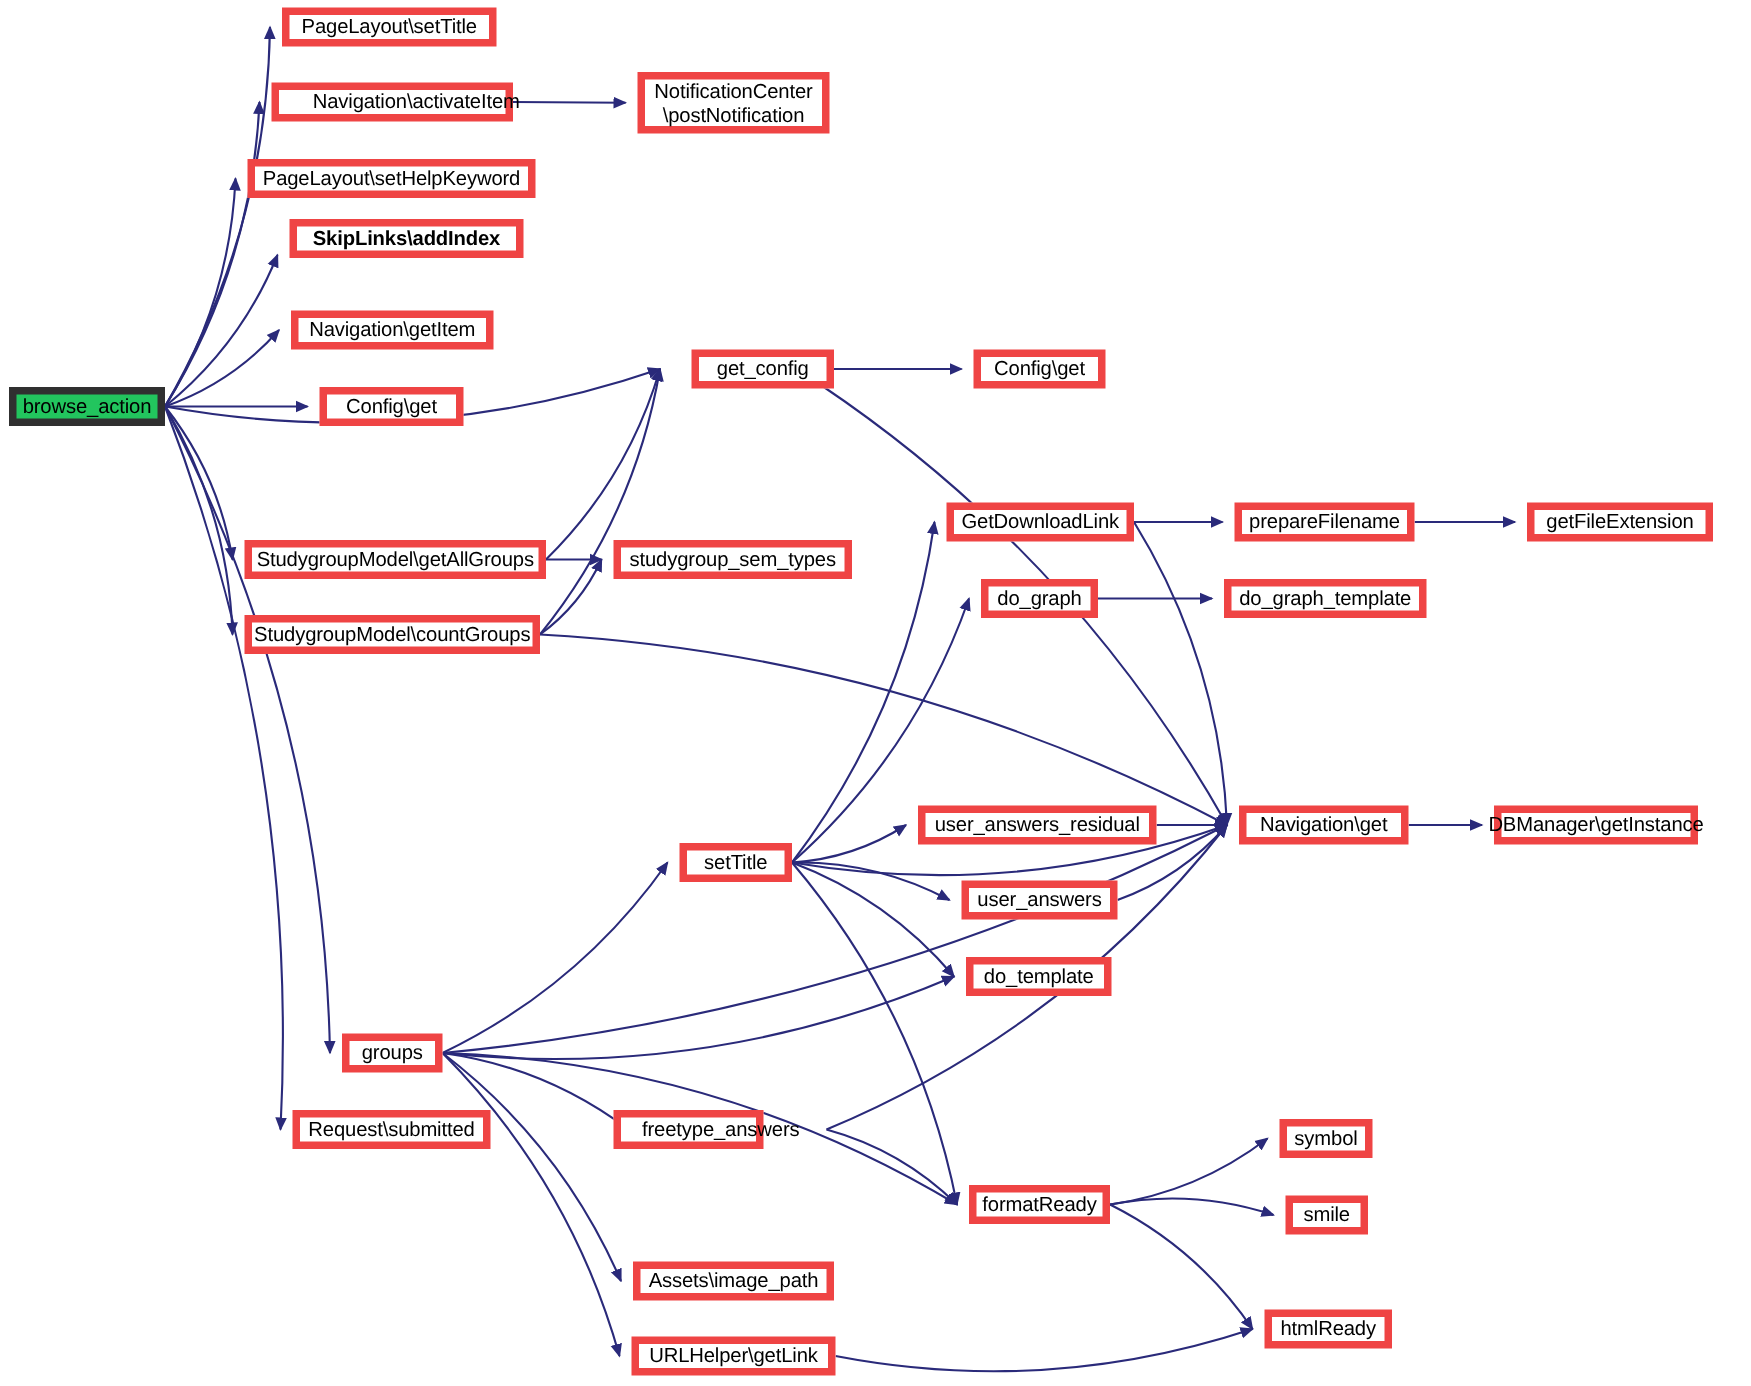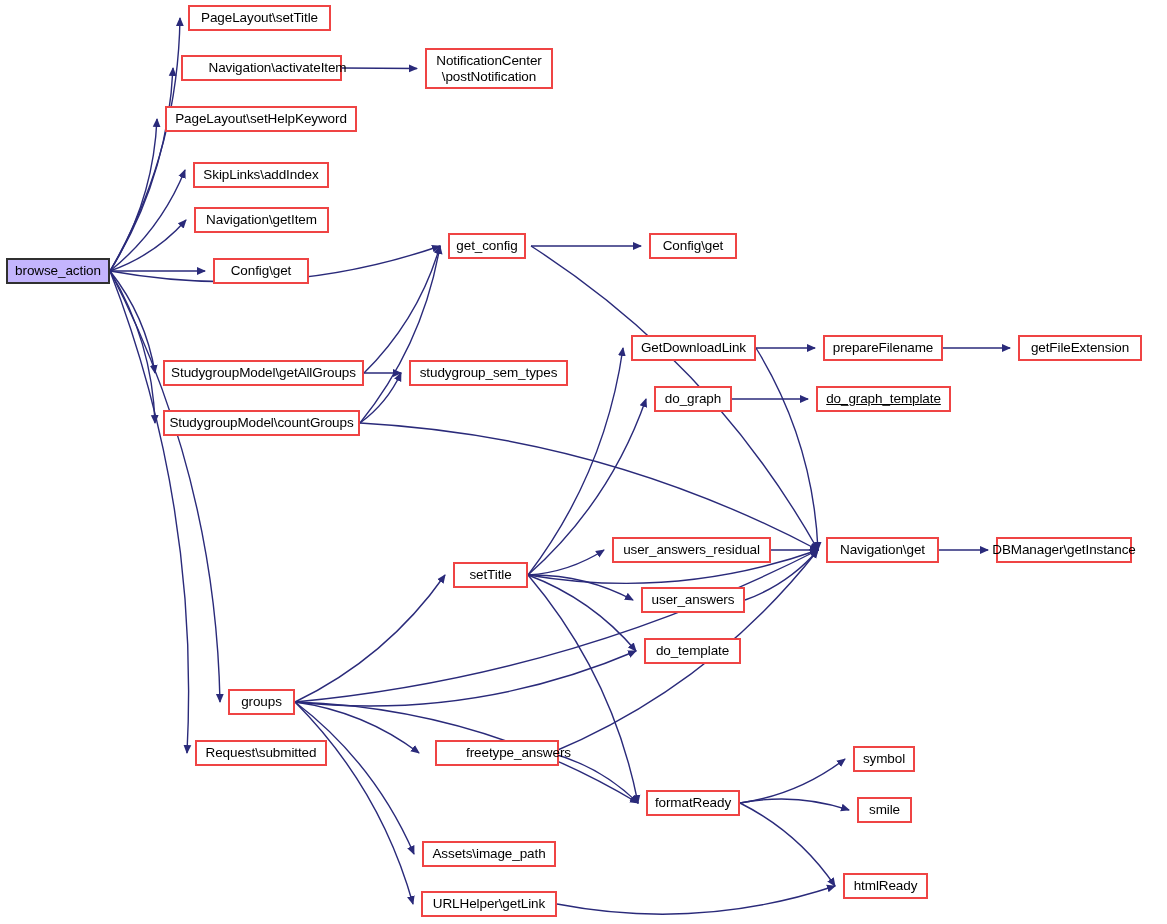--- a/index.html
+++ b/index.html
@@ -2,33 +2,33 @@
 <html><head>
 <meta charset="utf-8">
 <style>
   html,body{margin:0;padding:0;background:#ffffff;}
   body{font-family:"Liberation Sans",sans-serif;}
   #canvas{position:relative;width:1167px;height:924px;background:#ffffff;overflow:hidden;}
   svg.edges{position:absolute;left:0;top:0;width:1167px;height:924px;pointer-events:none;}
   .node{
     position:absolute;
     box-sizing:border-box;
-    border:2px solid #ef4444;
+    border:5px solid #ef4444;
     background:#ffffff;
     color:#000000;
     font-size:13.5px;
     line-height:1.12;
     display:flex;
     align-items:center;
     justify-content:center;
     text-align:center;
     white-space:pre-line;
     letter-spacing:-0.1px;
   }
-  .node.root{background:#c4b5fd;border-color:#303030;text-align:right;}
+  .node.root{background:#22c55e;border-color:#303030;text-align:right;}
   .node.two-line{line-height:1.15;}
 </style>
 </head>
 <body>
 
 <div id="canvas">
   <svg class="edges" viewBox="0 0 1167 924">
     <defs>
       <marker id="ah" markerWidth="9" markerHeight="9" refX="8" refY="4.5" orient="auto" markerUnits="userSpaceOnUse">
         <path d="M0,0.6 L9,4.5 L0,8.4 z" fill="#2a2a7a"></path>
@@ -83,42 +83,42 @@
         <path d="M557,904 Q698.34,931.14 835,886" marker-end="url(#ah)"></path>
       </g>
   </svg>
   <div id="node-layer">
       <div class="node root" style="left: 6px; top: 258px; width: 104px; height: 26px;">browse_action</div>
       <div class="node" style="left: 188px; top: 5px; width: 143px; height: 26px;">PageLayout\setTitle</div>
       <div class="node" style="left: 181px; top: 55px; width: 161px; height: 26px; padding-left: 32px;">Navigation\activateItem</div>
       <div class="node two-line" style="left: 425px; top: 48px; width: 128px; height: 41px;">NotificationCenter
 \postNotification</div>
       <div class="node" style="left: 165px; top: 106px; width: 192px; height: 26px;">PageLayout\setHelpKeyword</div>
-      <div class="node" style="left: 193px; top: 162px; width: 136px; height: 26px;">SkipLinks\addIndex</div>
+      <div class="node" style="left: 193px; top: 146px; width: 156px; height: 26px; font-weight: bold;">SkipLinks\addIndex</div>
       <div class="node" style="left: 194px; top: 207px; width: 135px; height: 26px;">Navigation\getItem</div>
       <div class="node" style="left: 213px; top: 258px; width: 96px; height: 26px;">Config\get</div>
-      <div class="node" style="left: 448px; top: 233px; width: 78px; height: 26px;">get_config</div>
+      <div class="node" style="left: 461px; top: 233px; width: 95px; height: 26px;">get_config</div>
       <div class="node" style="left: 649px; top: 233px; width: 88px; height: 26px;">Config\get</div>
       <div class="node" style="left: 163px; top: 360px; width: 201px; height: 26px;">StudygroupModel\getAllGroups</div>
       <div class="node" style="left: 409px; top: 360px; width: 159px; height: 26px;">studygroup_sem_types</div>
       <div class="node" style="left: 163px; top: 410px; width: 197px; height: 26px;">StudygroupModel\countGroups</div>
       <div class="node" style="left: 631px; top: 335px; width: 125px; height: 26px;">GetDownloadLink</div>
       <div class="node" style="left: 823px; top: 335px; width: 120px; height: 26px;">prepareFilename</div>
       <div class="node" style="left: 1018px; top: 335px; width: 124px; height: 26px;">getFileExtension</div>
       <div class="node" style="left: 654px; top: 386px; width: 78px; height: 26px;">do_graph</div>
-      <div class="node" style="left: 816px; top: 386px; width: 135px; height: 26px; text-decoration: underline;">do_graph_template</div>
+      <div class="node" style="left: 816px; top: 386px; width: 135px; height: 26px;">do_graph_template</div>
       <div class="node" style="left: 453px; top: 562px; width: 75px; height: 26px;">setTitle</div>
       <div class="node" style="left: 612px; top: 537px; width: 159px; height: 26px;">user_answers_residual</div>
       <div class="node" style="left: 641px; top: 587px; width: 104px; height: 26px;">user_answers</div>
       <div class="node" style="left: 826px; top: 537px; width: 113px; height: 26px;">Navigation\get</div>
       <div class="node" style="left: 996px; top: 537px; width: 136px; height: 26px;">DBManager\getInstance</div>
       <div class="node" style="left: 644px; top: 638px; width: 97px; height: 26px;">do_template</div>
       <div class="node" style="left: 228px; top: 689px; width: 67px; height: 26px;">groups</div>
       <div class="node" style="left: 195px; top: 740px; width: 132px; height: 26px;">Request\submitted</div>
-      <div class="node" style="left: 435px; top: 740px; width: 124px; height: 26px; padding-left: 43px;">freetype_answers</div>
+      <div class="node" style="left: 409px; top: 740px; width: 100px; height: 26px; padding-left: 43px;">freetype_answers</div>
       <div class="node" style="left: 646px; top: 790px; width: 94px; height: 26px;">formatReady</div>
       <div class="node" style="left: 853px; top: 746px; width: 62px; height: 26px;">symbol</div>
       <div class="node" style="left: 857px; top: 797px; width: 55px; height: 26px;">smile</div>
       <div class="node" style="left: 422px; top: 841px; width: 134px; height: 26px;">Assets\image_path</div>
       <div class="node" style="left: 421px; top: 891px; width: 136px; height: 26px;">URLHelper\getLink</div>
       <div class="node" style="left: 843px; top: 873px; width: 85px; height: 26px;">htmlReady</div>
     </div>
 </div>
 
 </body></html>

